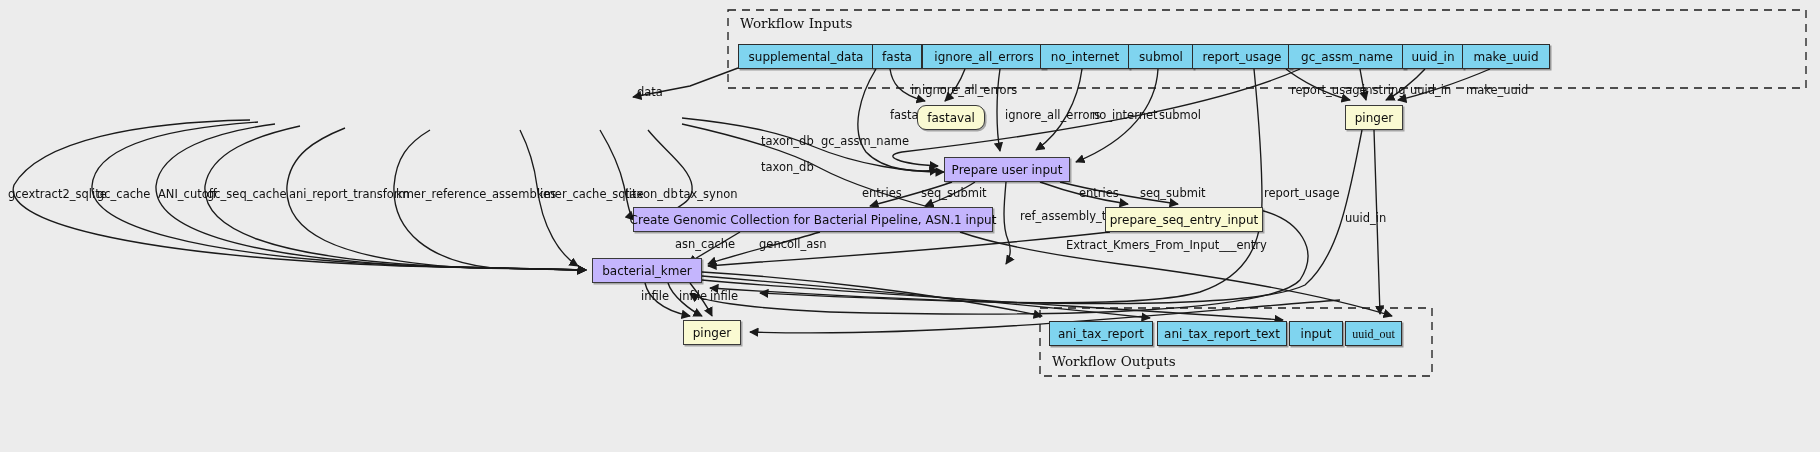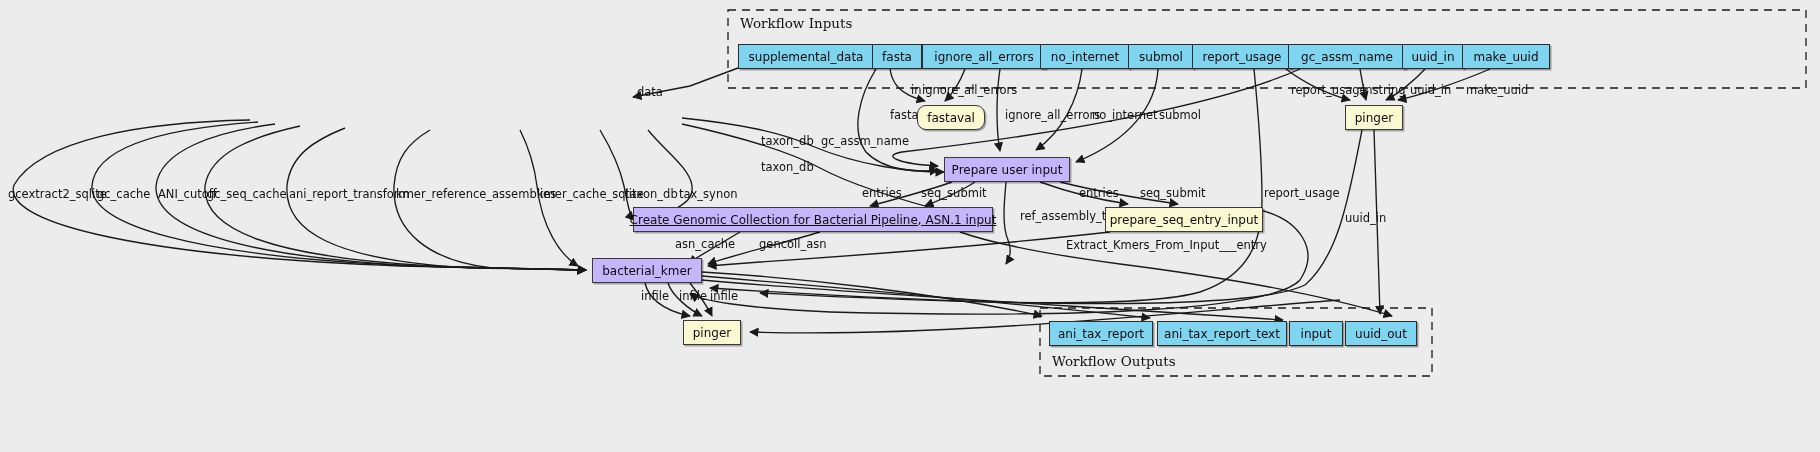--- a/index.html
+++ b/index.html
@@ -235,21 +235,21 @@
     <span>fastaval</span>
   </div>
   <div class="node step-yellow" style="left:1345px; top:105px; width:58px; height:25px;">
     <span>pinger</span>
   </div>
 
   <div class="node step-tan" style="left:944px; top:157px; width:126px; height:25px;">
     <span>Prepare user input</span>
   </div>
 
-  <div class="node step-tan" style="left:633px; top:207px; width:360px; height:25px;text-decoration:underline;">
+  <div class="node step-tan" style="left:633px; top:207px; width:360px; height:25px;">
     <span>Create Genomic Collection for Bacterial Pipeline, ASN.1 input</span>
   </div>
   <div class="node step-yellow" style="left:1105px; top:207px; width:158px; height:25px;">
     <span>prepare_seq_entry_input</span>
   </div>
 
   <div class="node step-tan" style="left:592px; top:258px; width:110px; height:25px;">
     <span>bacterial_kmer</span>
   </div>
 
@@ -259,17 +259,17 @@
 
   <div class="node io" style="left:1049px; top:321px; width:104px; height:25px;">
     <span>ani_tax_report</span>
   </div>
   <div class="node io" style="left:1157px; top:321px; width:130px; height:25px;">
     <span>ani_tax_report_text</span>
   </div>
   <div class="node io" style="left:1289px; top:321px; width:54px; height:25px;">
     <span>input</span>
   </div>
-  <div class="node io" style="left:1345px; top:321px; width:72px; height:25px;">
+  <div class="node io" style="left:1345px; top:321px; width:57px; height:25px;font-family:Liberation Serif, serif;">
     <span>uuid_out</span>
   </div>
 
 </div>
 
 </body></html>

